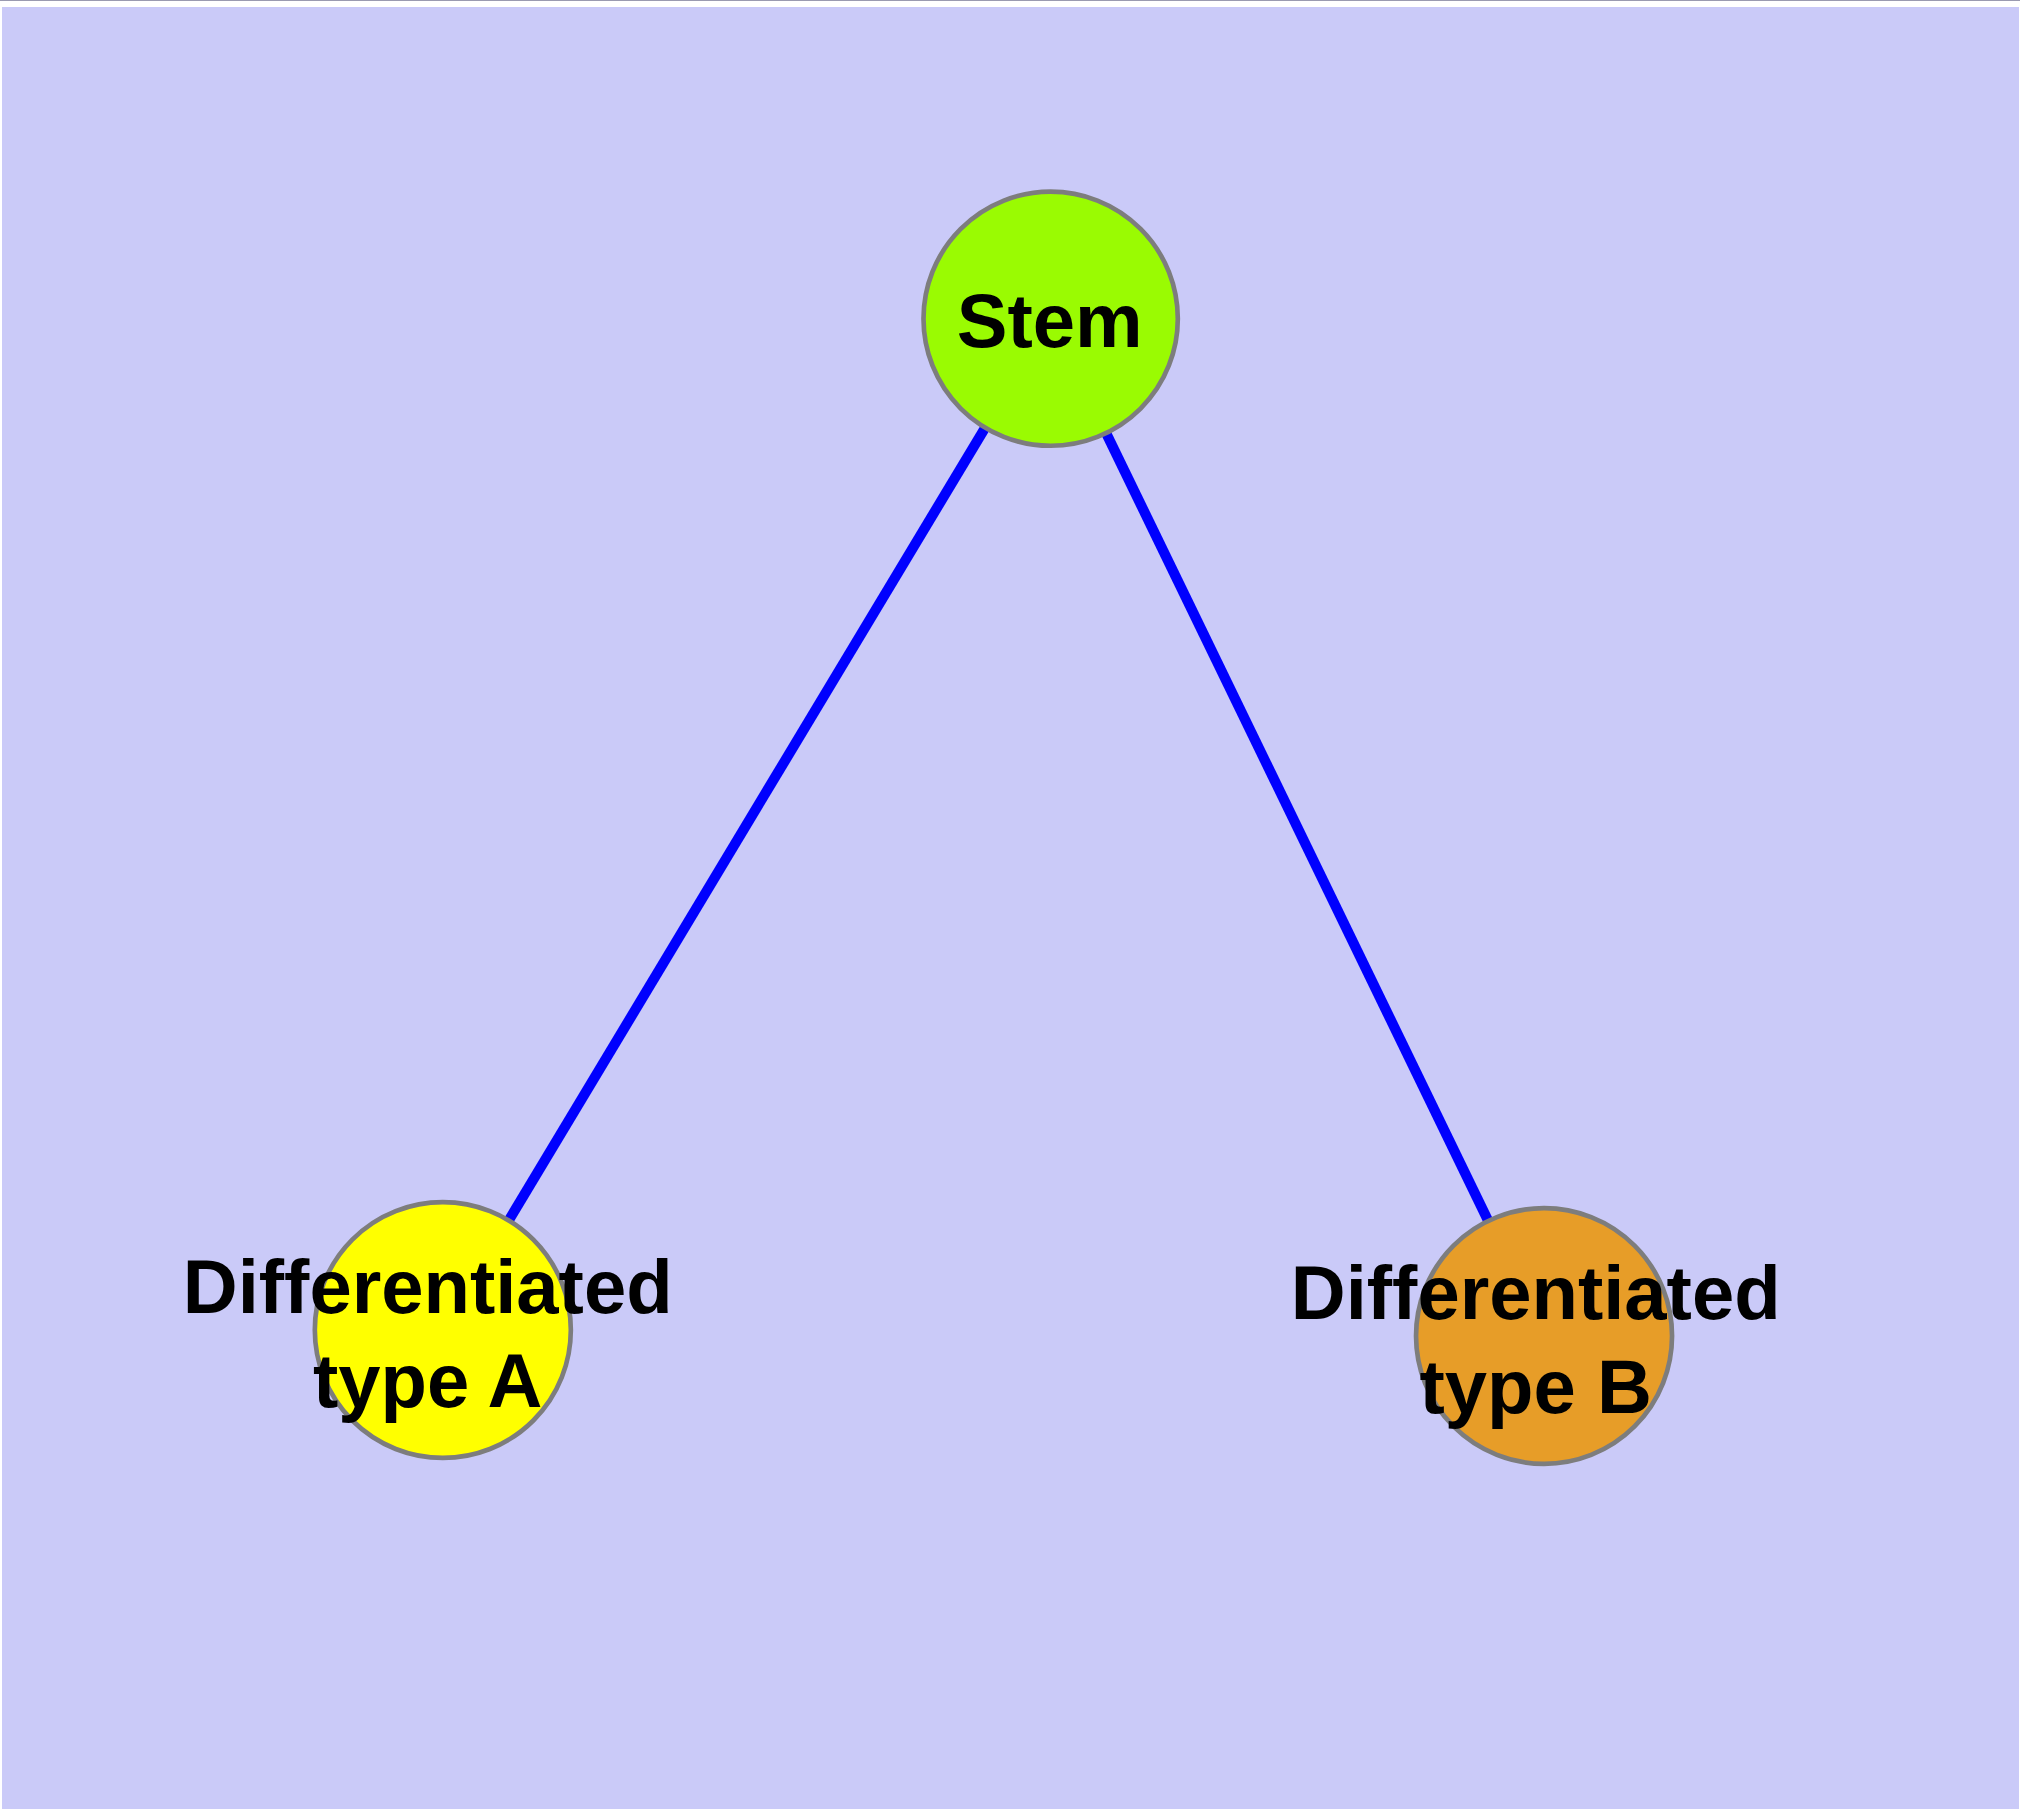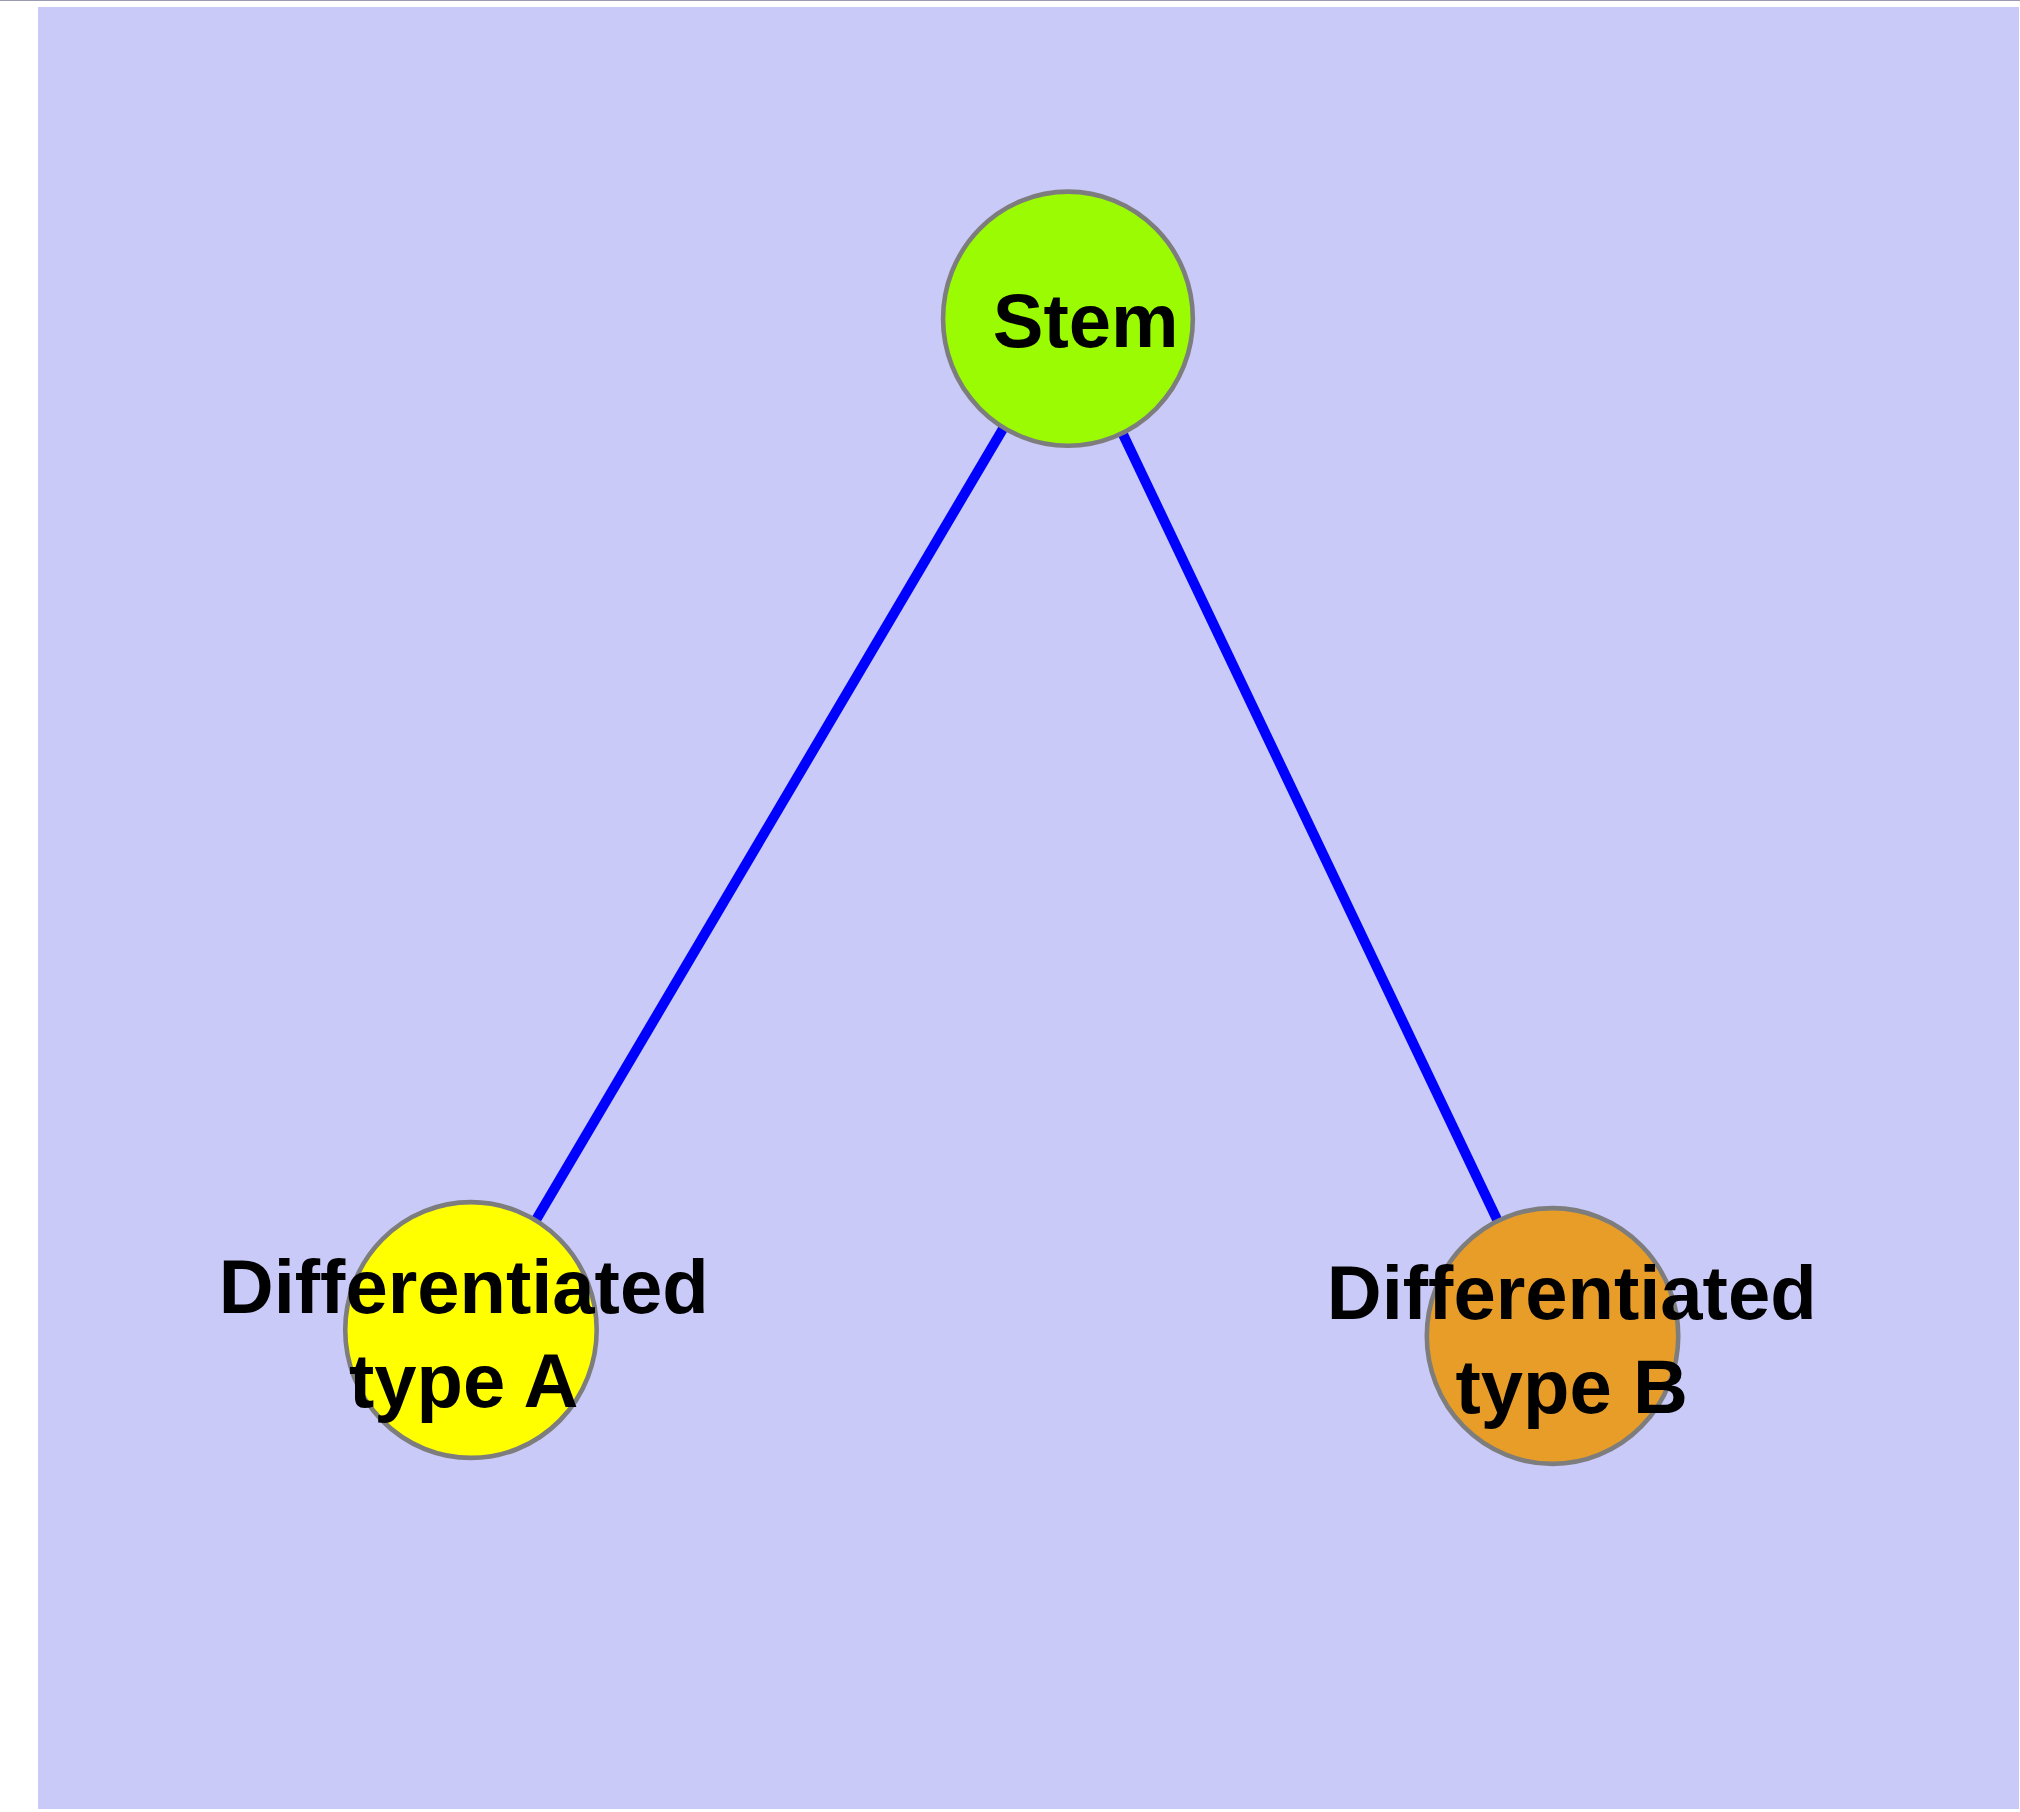--- a/index.html
+++ b/index.html
@@ -18,21 +18,20 @@
     background: #ffffff;
     border-top: 0.8px solid #9a9ab0;
     box-sizing: border-box;
   }
   .canvas {
     position: absolute;
     left: 1.7px;
     top: 6px;
     right: 1.7px;
     bottom: 3.4px;
-    margin-left: 36px;
   }
   .graph-svg {
     position: absolute;
     left: 0;
     top: 0;
     width: 100%;
     height: 100%;
   }
   .node-label {
     position: absolute;

